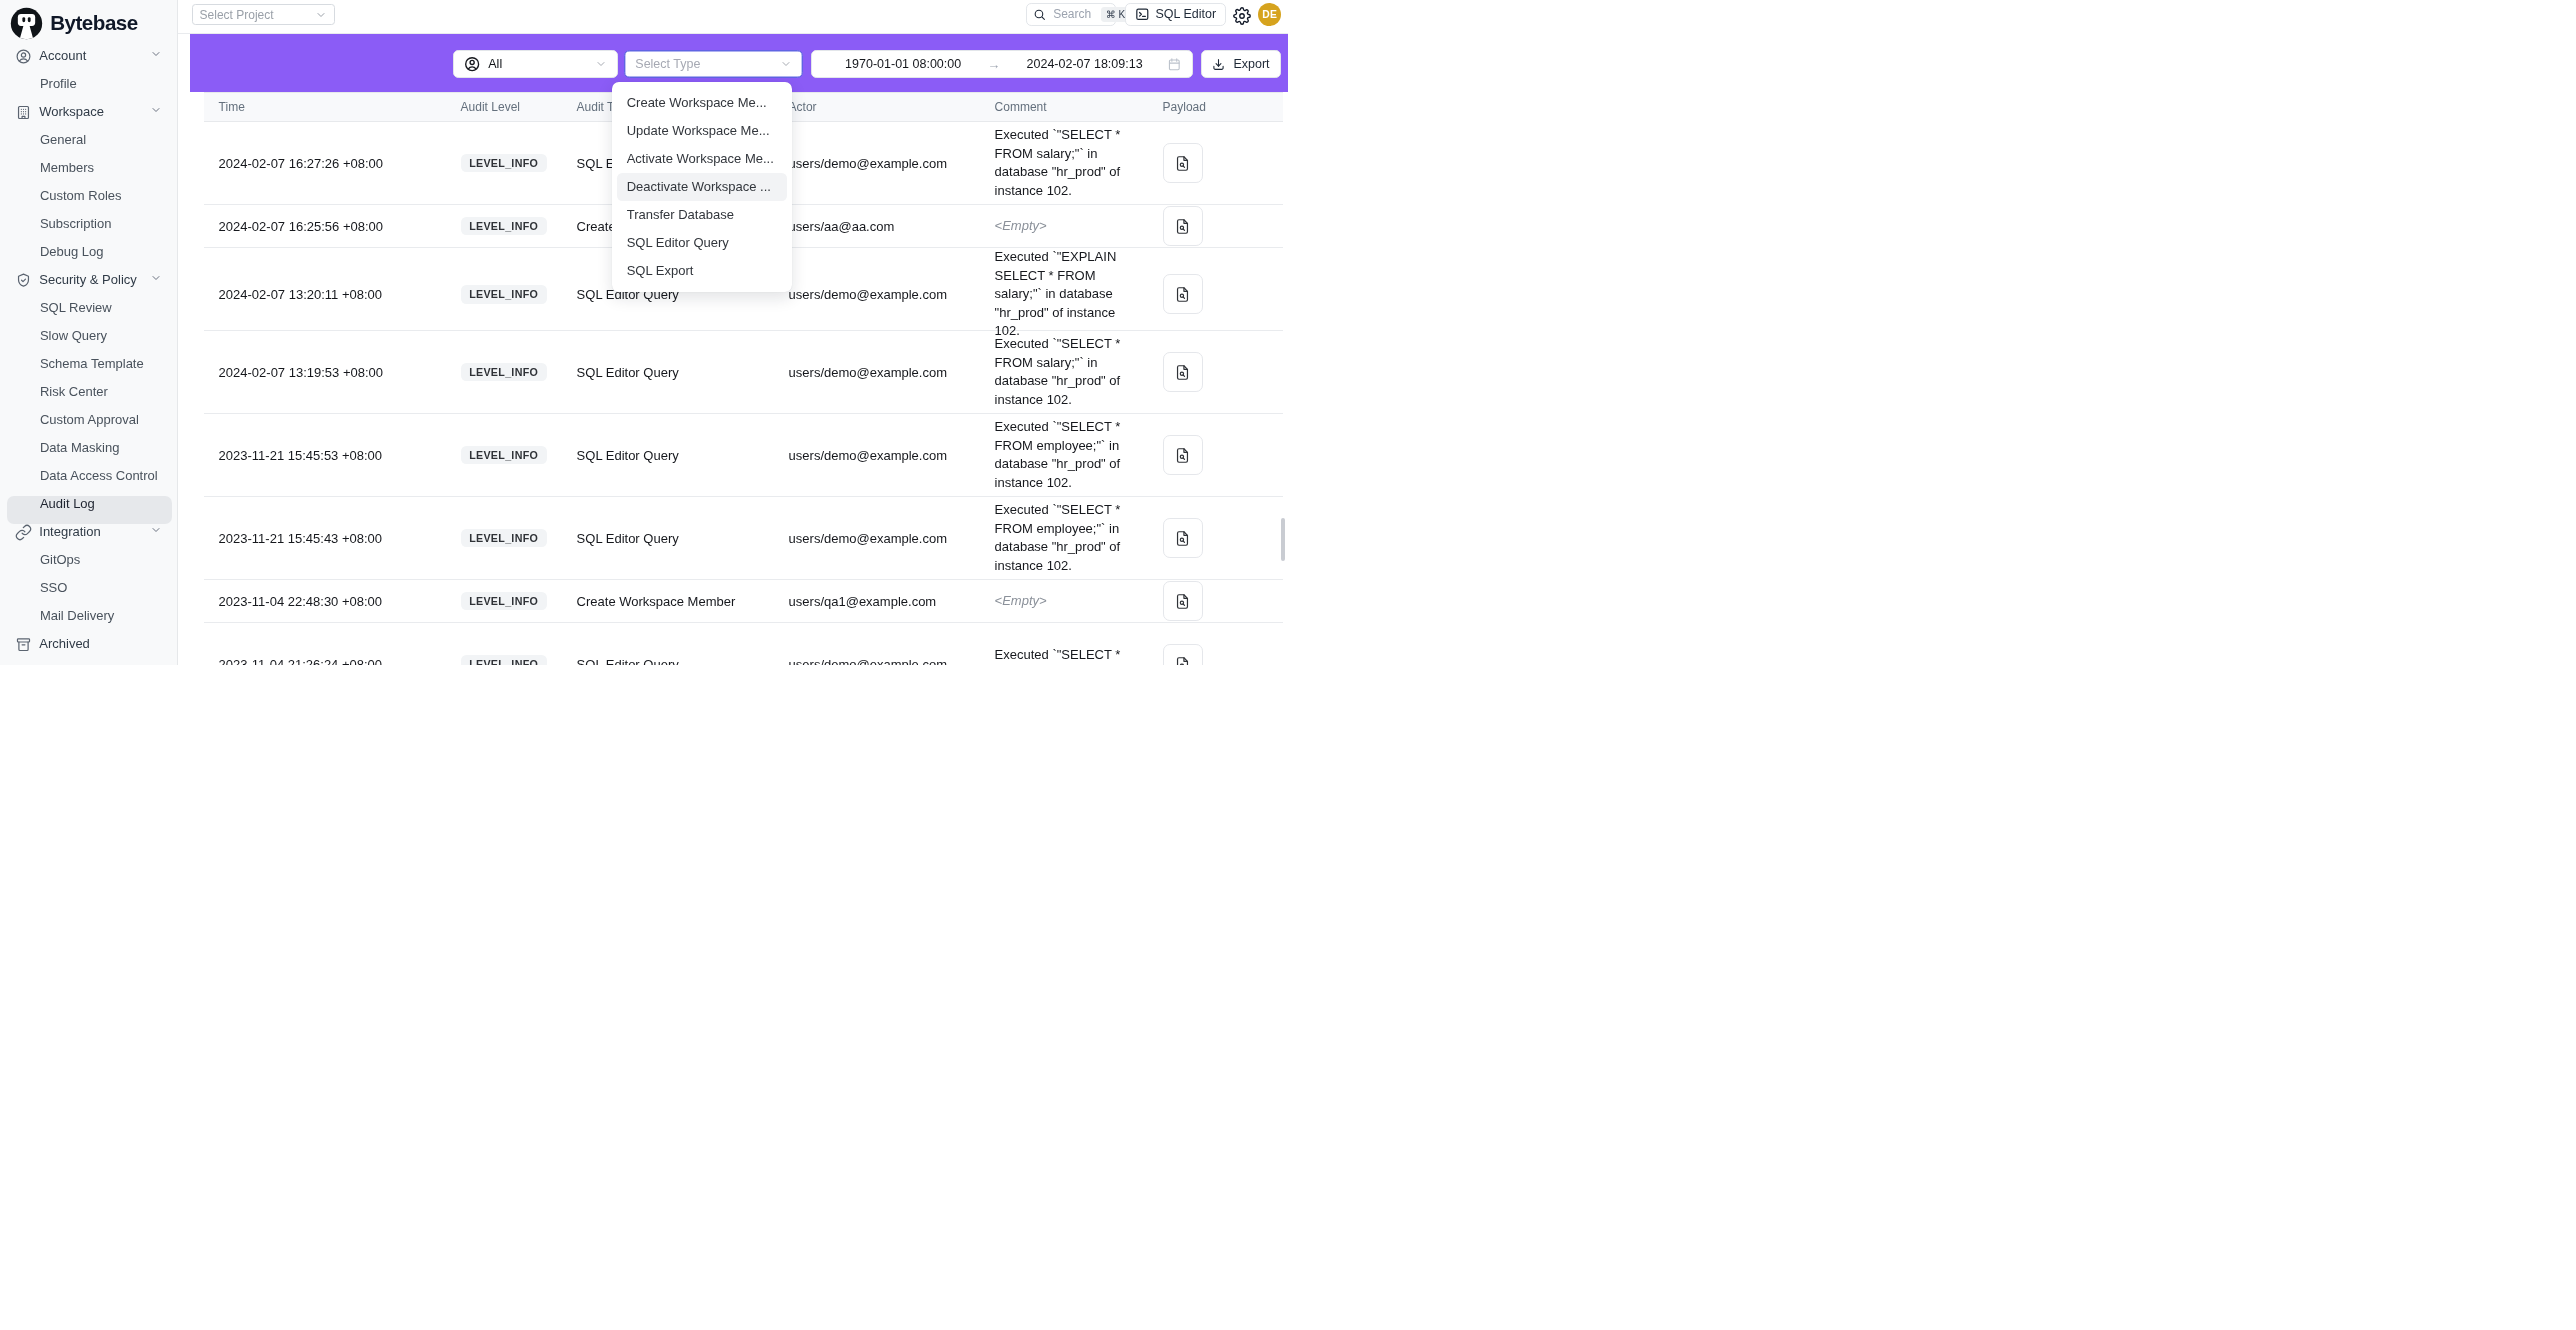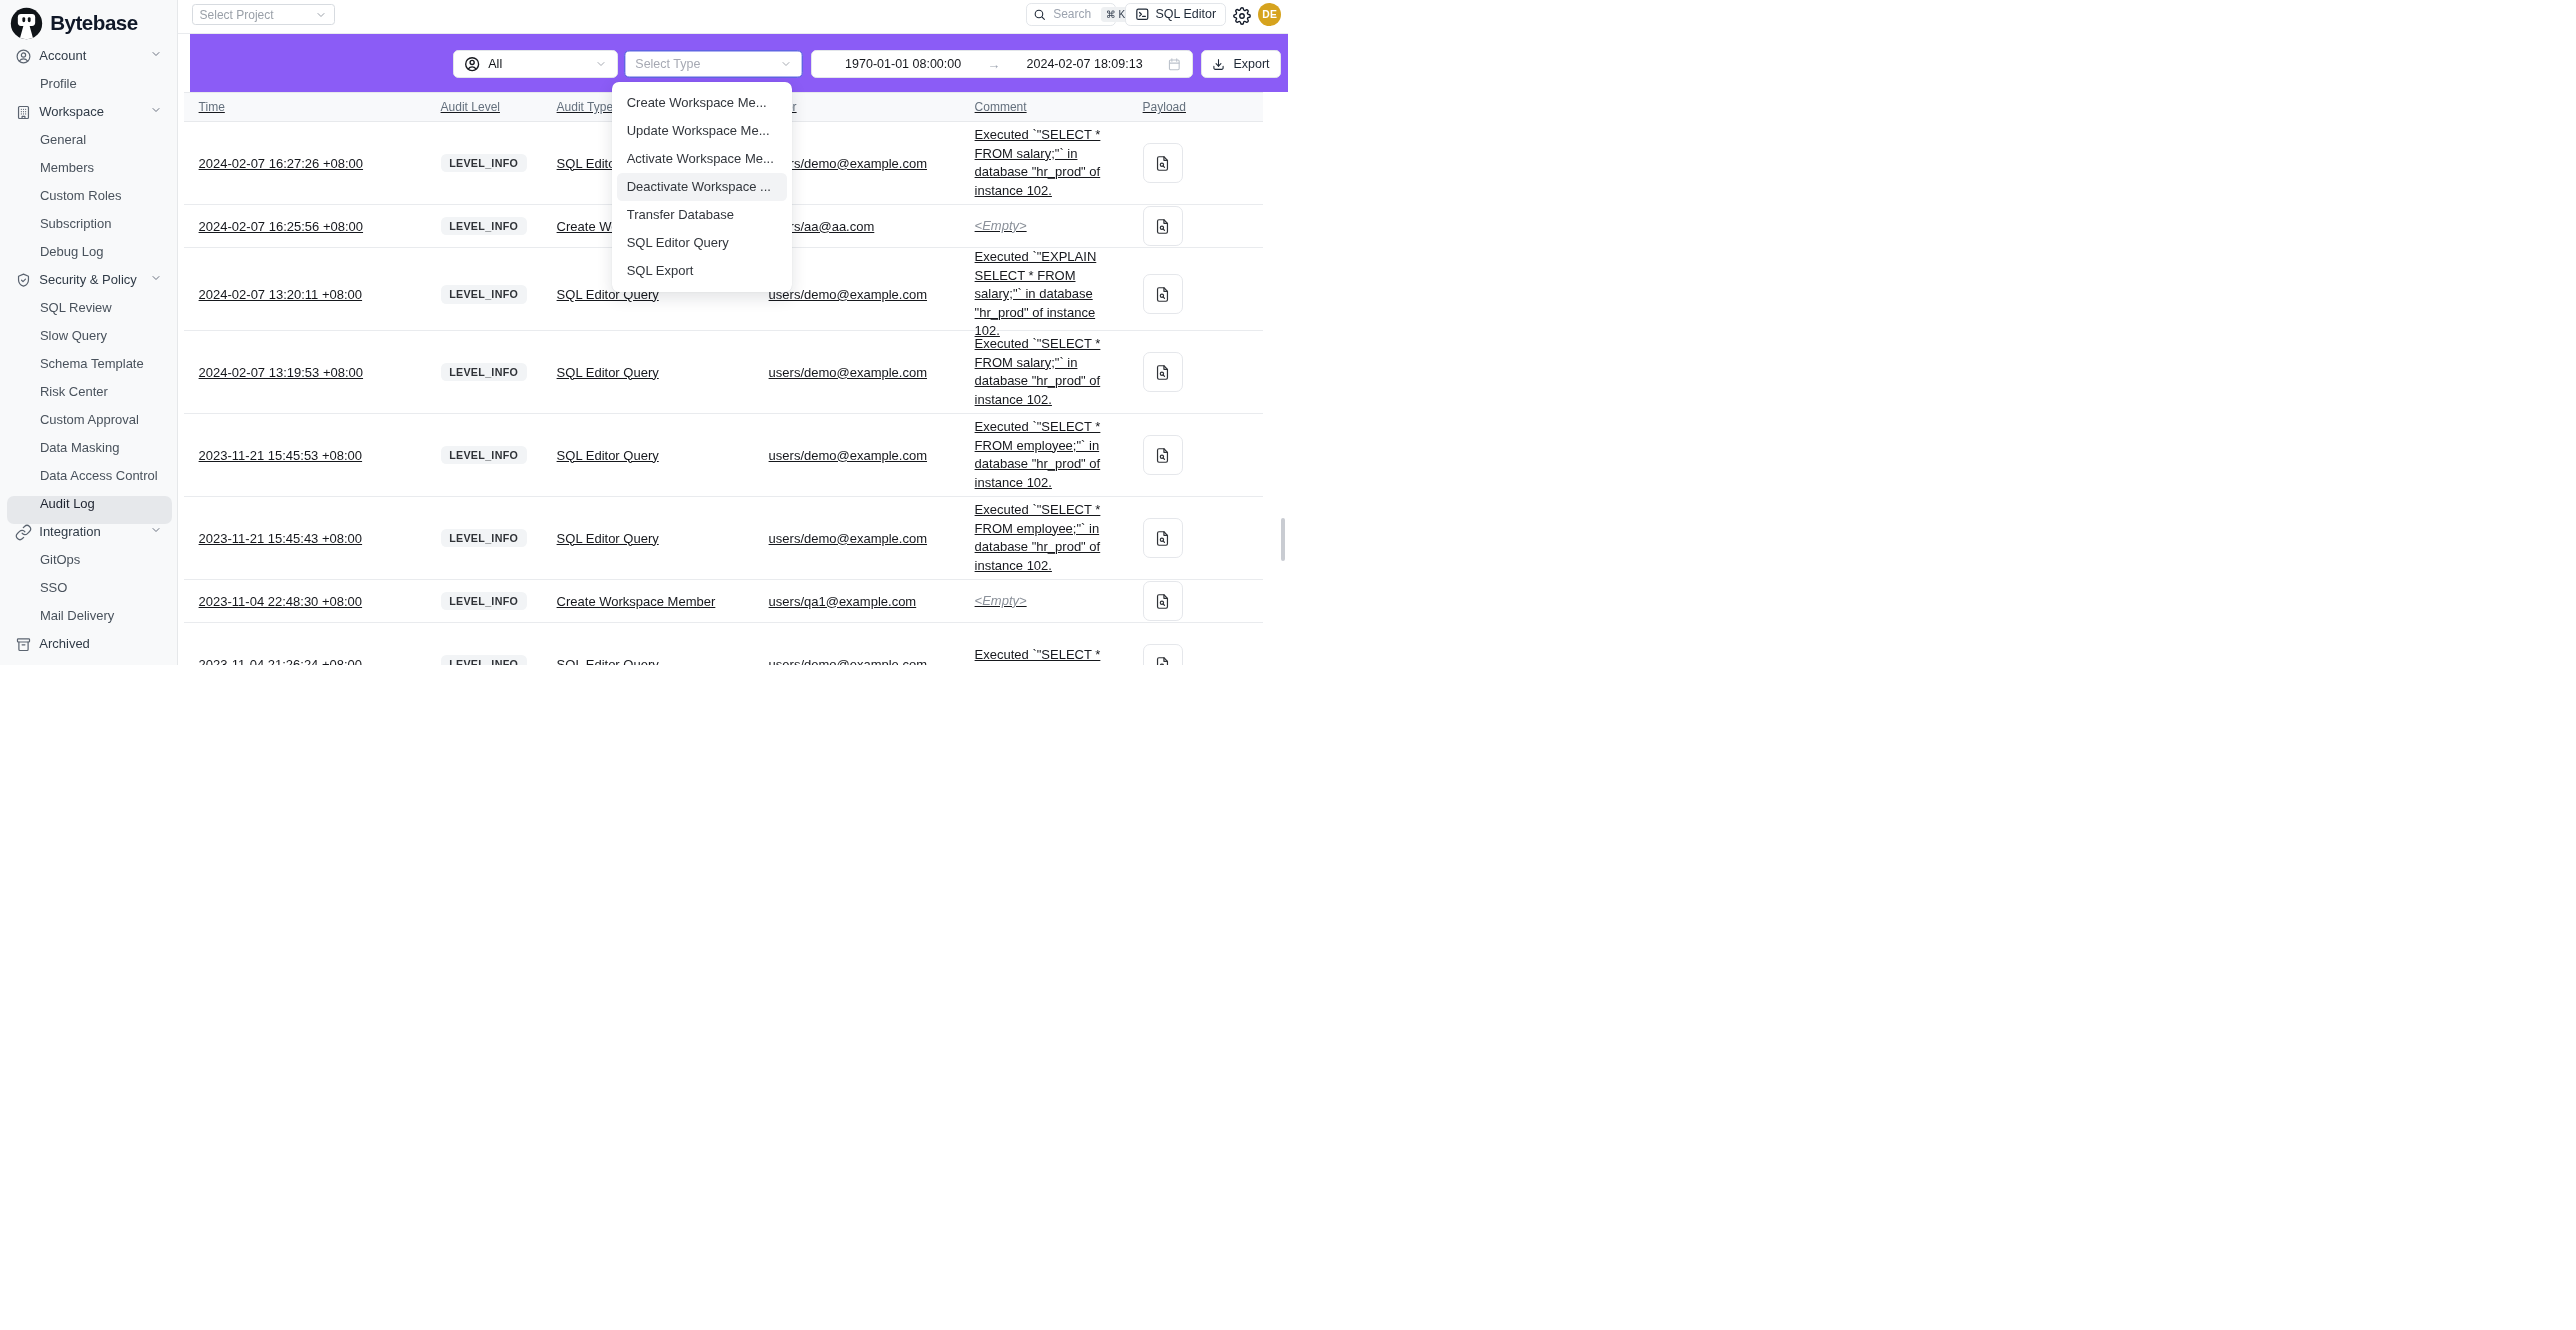--- a/index.html
+++ b/index.html
@@ -72,21 +72,21 @@
   .type-filter { left:434px; width:179px; padding:0 10.3px; border:0.9px solid #6064e3; box-shadow:0 0 0 0.4px #6064e3 inset; font-size:12.5px; color:#a6a9b3; }
   .type-filter .chev { margin-left:auto; width:12px; height:12px; color:#a6aab2; }
   .date-range { left:621px; width:382px; padding:0 10.3px; font-size:12.5px; color:#16181d; }
   .date-range .dr-start, .date-range .dr-end { flex:1; text-align:center; }
   .date-range .dr-arrow { color:#9ca3af; font-size:13px; padding:0 3.4px; }
   .cal-icon { width:14.6px; height:14.6px; color:#bcc2cb; margin-left:1.7px; }
   .export-btn { left:1011px; width:80px; justify-content:center; gap:8px; font-size:12.5px; font-weight:500; color:#1f2937;align-items:center; }
   .export-icon { width:13px; height:13px; color:#1f2937; }
 
   
-  .audit-table { position:absolute; left:6px; top:92px; width:1079px;text-decoration:underline; }
+  .audit-table { position:absolute; left:26px; top:92px; width:1079px; }
   .t-header {
     display:grid; grid-template-columns:242px 116px 212px 206px 168px 134px;
     height:30px; align-items:center; background:#f8f9fb;
     border-top:0.9px solid #e7e9ec; border-bottom:0.9px solid #e7e9ec;
     font-size:12px; color:#64707d;
   }
   .t-header > div { padding-left:14.6px; }
   .t-row {
     display:grid; grid-template-columns:242px 116px 212px 206px 168px 134px;
     align-items:center; border-bottom:0.9px solid #e9ebee; font-size:13px; color:#16181d;

